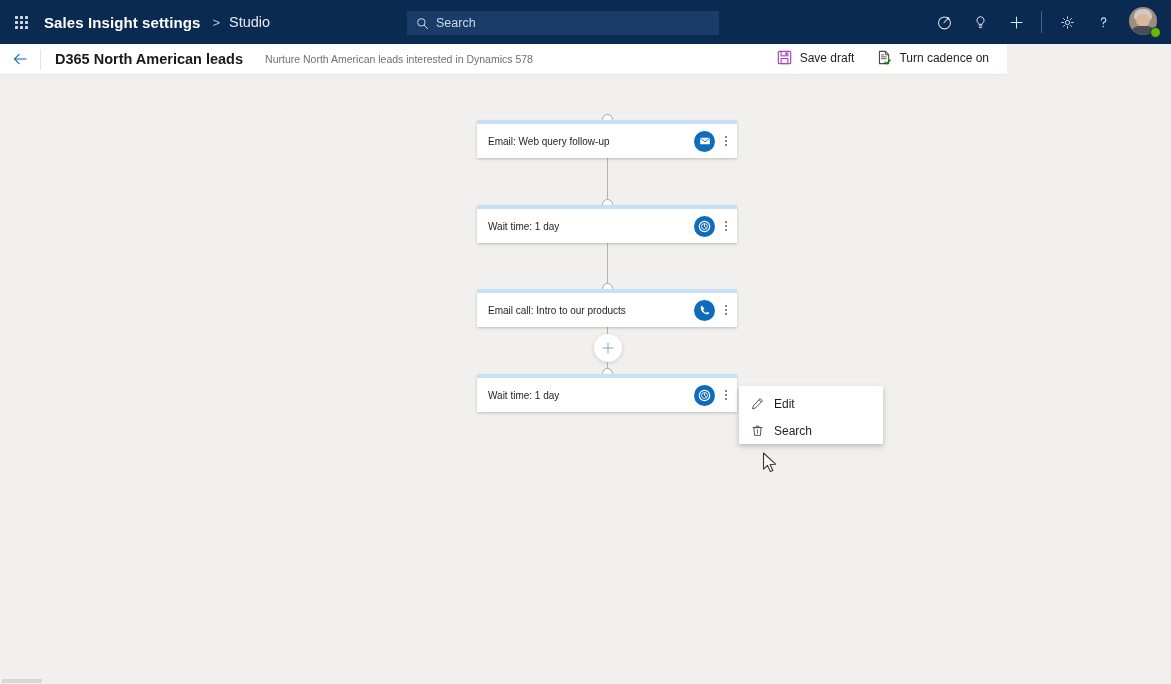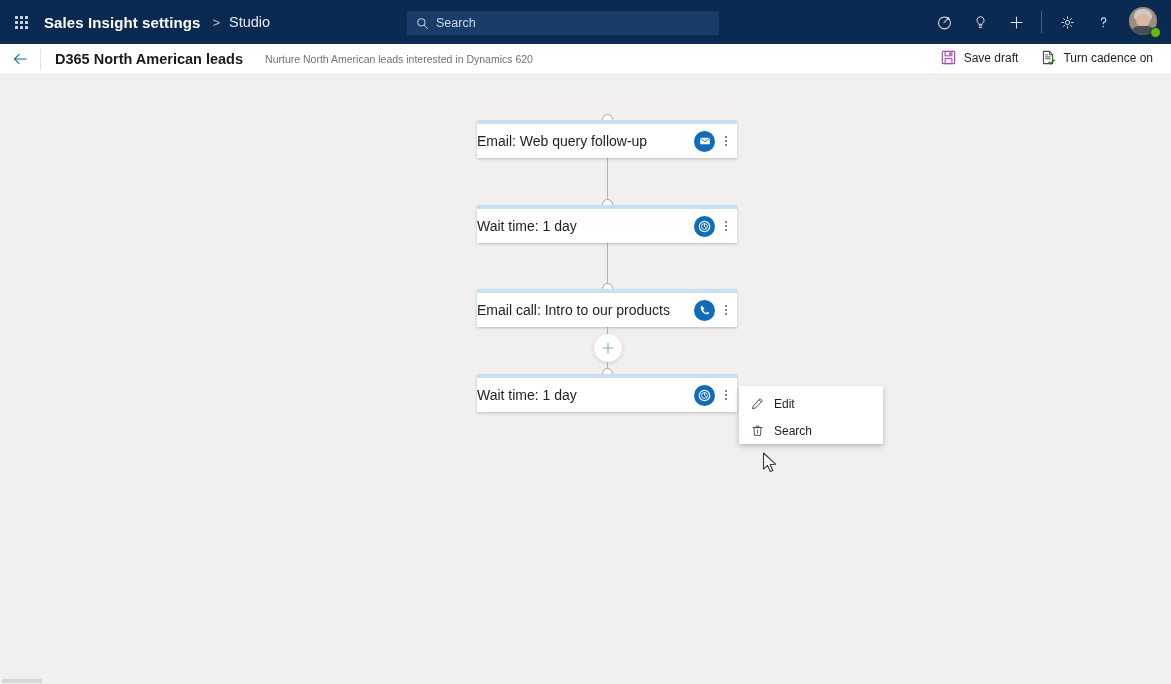--- a/index.html
+++ b/index.html
@@ -111,21 +111,21 @@
   }
   #presence {
     position: absolute; right: -2px; bottom: -1px;
     width: 11px; height: 11px; border-radius: 50%;
     background: #6bb700; border: 1.5px solid #0b2a52;
   }
 
   
   #cmdbar {
     position: absolute; left: 0; top: 44px;
-    width: 1171px; height: 31px;
+    width: 1007px; height: 31px;
     background: #ffffff;
     border-bottom: 1px solid #e6e6e6;
     display: flex; align-items: center;
   }
   #back-btn {
     width: 40px; height: 31px;
     display: flex; align-items: center; justify-content: center;
     cursor: pointer;
   }
   #cmd-vsep { width: 1px; height: 21px; background: #e3e3e3; }
@@ -194,21 +194,22 @@
     position: absolute;
     width: 260px; height: 38px;
     background: #ffffff;
     border-top: 4px solid #c7e0f4;
     box-shadow: 0 0.6px 1.8px rgba(0,0,0,0.10), 0 1.6px 3.6px rgba(0,0,0,0.11);
     display: flex; align-items: center;
     z-index: 5;
     cursor: pointer;
   }
   .step-card .sc-label {
-    font-size: 14px; color: #201f1e;
+    font-size: 10px; color: #201f1e;
+    padding-left: 11px;
     flex: 1 1 auto;
     white-space: nowrap;
     overflow: hidden;
   }
   .step-badge {
     width: 21px; height: 21px; border-radius: 50%;
     background: #0f6cbd;
     display: flex; align-items: center; justify-content: center;
     flex: 0 0 auto;
   }
@@ -361,21 +362,21 @@
   <div id="back-btn">
     <svg width="17" height="14" viewBox="0 0 20 16">
       <line x1="3" y1="8" x2="17" y2="8" stroke="#0f6cbd" stroke-width="1.25"></line>
       <path d="M8.4 2.6 L3 8 L8.4 13.4" fill="none" stroke="#0f6cbd" stroke-width="1.25" stroke-linecap="round" stroke-linejoin="round"></path>
     </svg>
   </div>
 
   <div id="cmd-vsep"></div>
 
   <div id="page-title">D365 North American leads</div>
-  <div id="page-subtitle">Nurture North American leads interested in Dynamics 620</div>
+  <div id="page-subtitle">Nurture North American leads interested in Dynamics 578</div>
 
   <div id="cmd-right">
 
     <div class="cmd-btn">
       <span class="cb-icon">
         <svg width="15" height="15" viewBox="0 0 16 16">
           <rect x="1.4" y="1.4" width="13.2" height="13.2" rx="1" fill="none" stroke="#b146c2" stroke-width="1.3"></rect>
           <rect x="4.4" y="1.6" width="7.2" height="4.6" fill="none" stroke="#b146c2" stroke-width="1.2"></rect>
           <rect x="4.4" y="9.1" width="7.2" height="5.4" fill="none" stroke="#b146c2" stroke-width="1.2"></rect>
           <rect x="8.8" y="2.6" width="1.8" height="2.8" fill="#b146c2"></rect>

